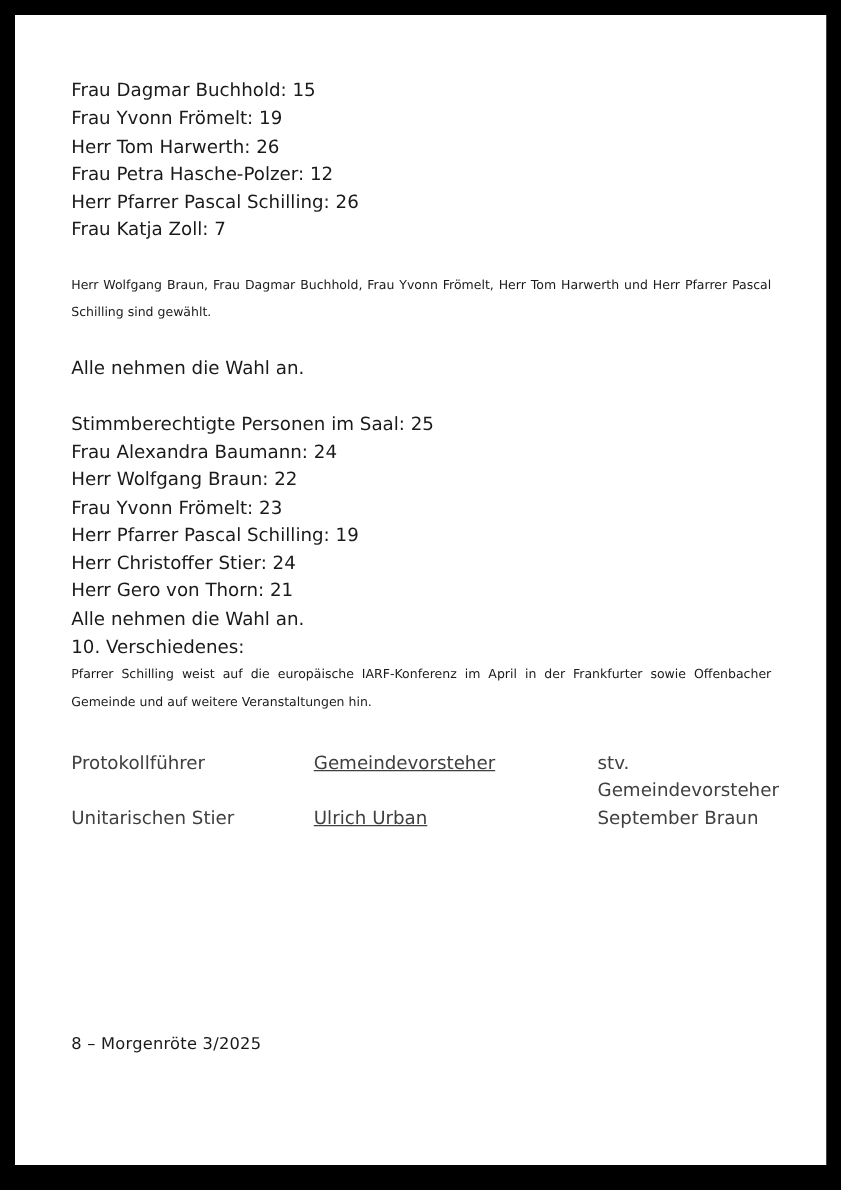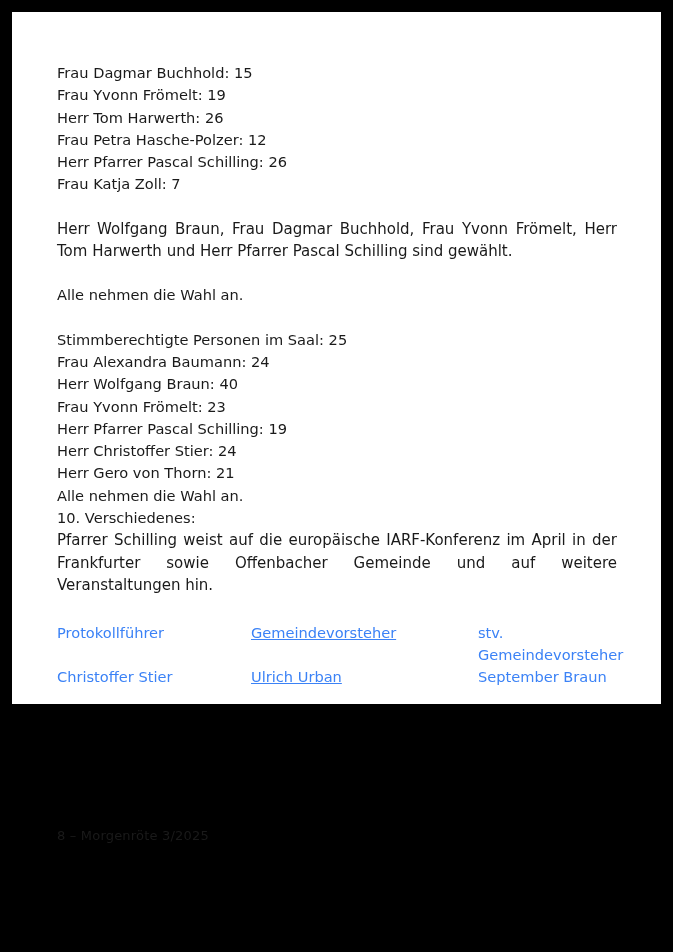--- a/index.html
+++ b/index.html
@@ -11,53 +11,53 @@
     width: 673px;
     height: 952px;
     overflow: hidden;
     font-family: "DejaVu Sans", sans-serif;
   }
   .page {
     position: absolute;
     left: 12px;
     top: 12px;
     width: 649px;
-    height: 692px;
+    height: 920px;
     background: #ffffff;
   }
   .content {
     position: absolute;
     left: 45px;
     top: 50px;
     width: 560px;
   }
   .line {
     font-size: 14.6px;
     line-height: 22.3px;
     color: #1a1a1a;
     white-space: pre-wrap;
   }
   .para {
-    font-size: 15px;
+    font-size: 10px;
     line-height: 22.3px;
     color: #1a1a1a;
     text-align: justify;
     margin: 0;
   }
   .gap-lg { height: 22px; }
   .gap-md { height: 22px; }
   .sig-block {
     margin-top: 26px;
   }
   .sig-row {
     position: relative;
     height: 22px;
     font-size: 14.6px;
     line-height: 22px;
-    color: #3b82f6;
+    color: #404040;
   }
   .sig-row .c1 { position: absolute; left: 0px; }
   .sig-row .c2 { position: absolute; left: 194px; text-decoration: underline; }
   .sig-row .c3 { position: absolute; left: 385px; margin-left: 36px; }
   .sig-gap { height: 22px; }
   .footer {
     position: absolute;
     left: 45px;
     top: 816px;
     font-size: 13px;
@@ -88,41 +88,41 @@
     <div class="gap-md"></div>
 
     <div class="line">Alle nehmen die Wahl an.</div>
 
     <div class="gap-md"></div>
 
     <div class="line">Stimmberechtigte Personen im Saal: 25</div>
 
     <div>
       <div class="line">Frau Alexandra Baumann: 24</div>
-      <div class="line">Herr Wolfgang Braun: 40</div>
+      <div class="line">Herr Wolfgang Braun: 22</div>
       <div class="line">Frau Yvonn Frömelt: 23</div>
       <div class="line">Herr Pfarrer Pascal Schilling: 19</div>
       <div class="line">Herr Christoffer Stier: 24</div>
       <div class="line">Herr Gero von Thorn: 21</div>
     </div>
 
     <div class="line">Alle nehmen die Wahl an.</div>
     <div class="line">10. Verschiedenes:</div>
 
     <p class="para">Pfarrer Schilling weist auf die europäische IARF-Konferenz im April in der Frankfurter sowie Offenbacher Gemeinde und auf weitere Veranstaltungen hin.</p>
 
     <div class="sig-block">
       <div class="sig-row">
         <span class="c1">Protokollführer</span>
         <span class="c2">Gemeindevorsteher</span>
         <span class="c3">stv. Gemeindevorsteher</span>
       </div>
       <div class="sig-gap"></div>
       <div class="sig-row">
-        <span class="c1">Christoffer Stier</span>
+        <span class="c1">Unitarischen Stier</span>
         <span class="c2">Ulrich Urban</span>
         <span class="c3">September Braun</span>
       </div>
     </div>
 
   </div>
 
   <div class="footer">8  –  Morgenröte 3/2025</div>
 
 </div>

